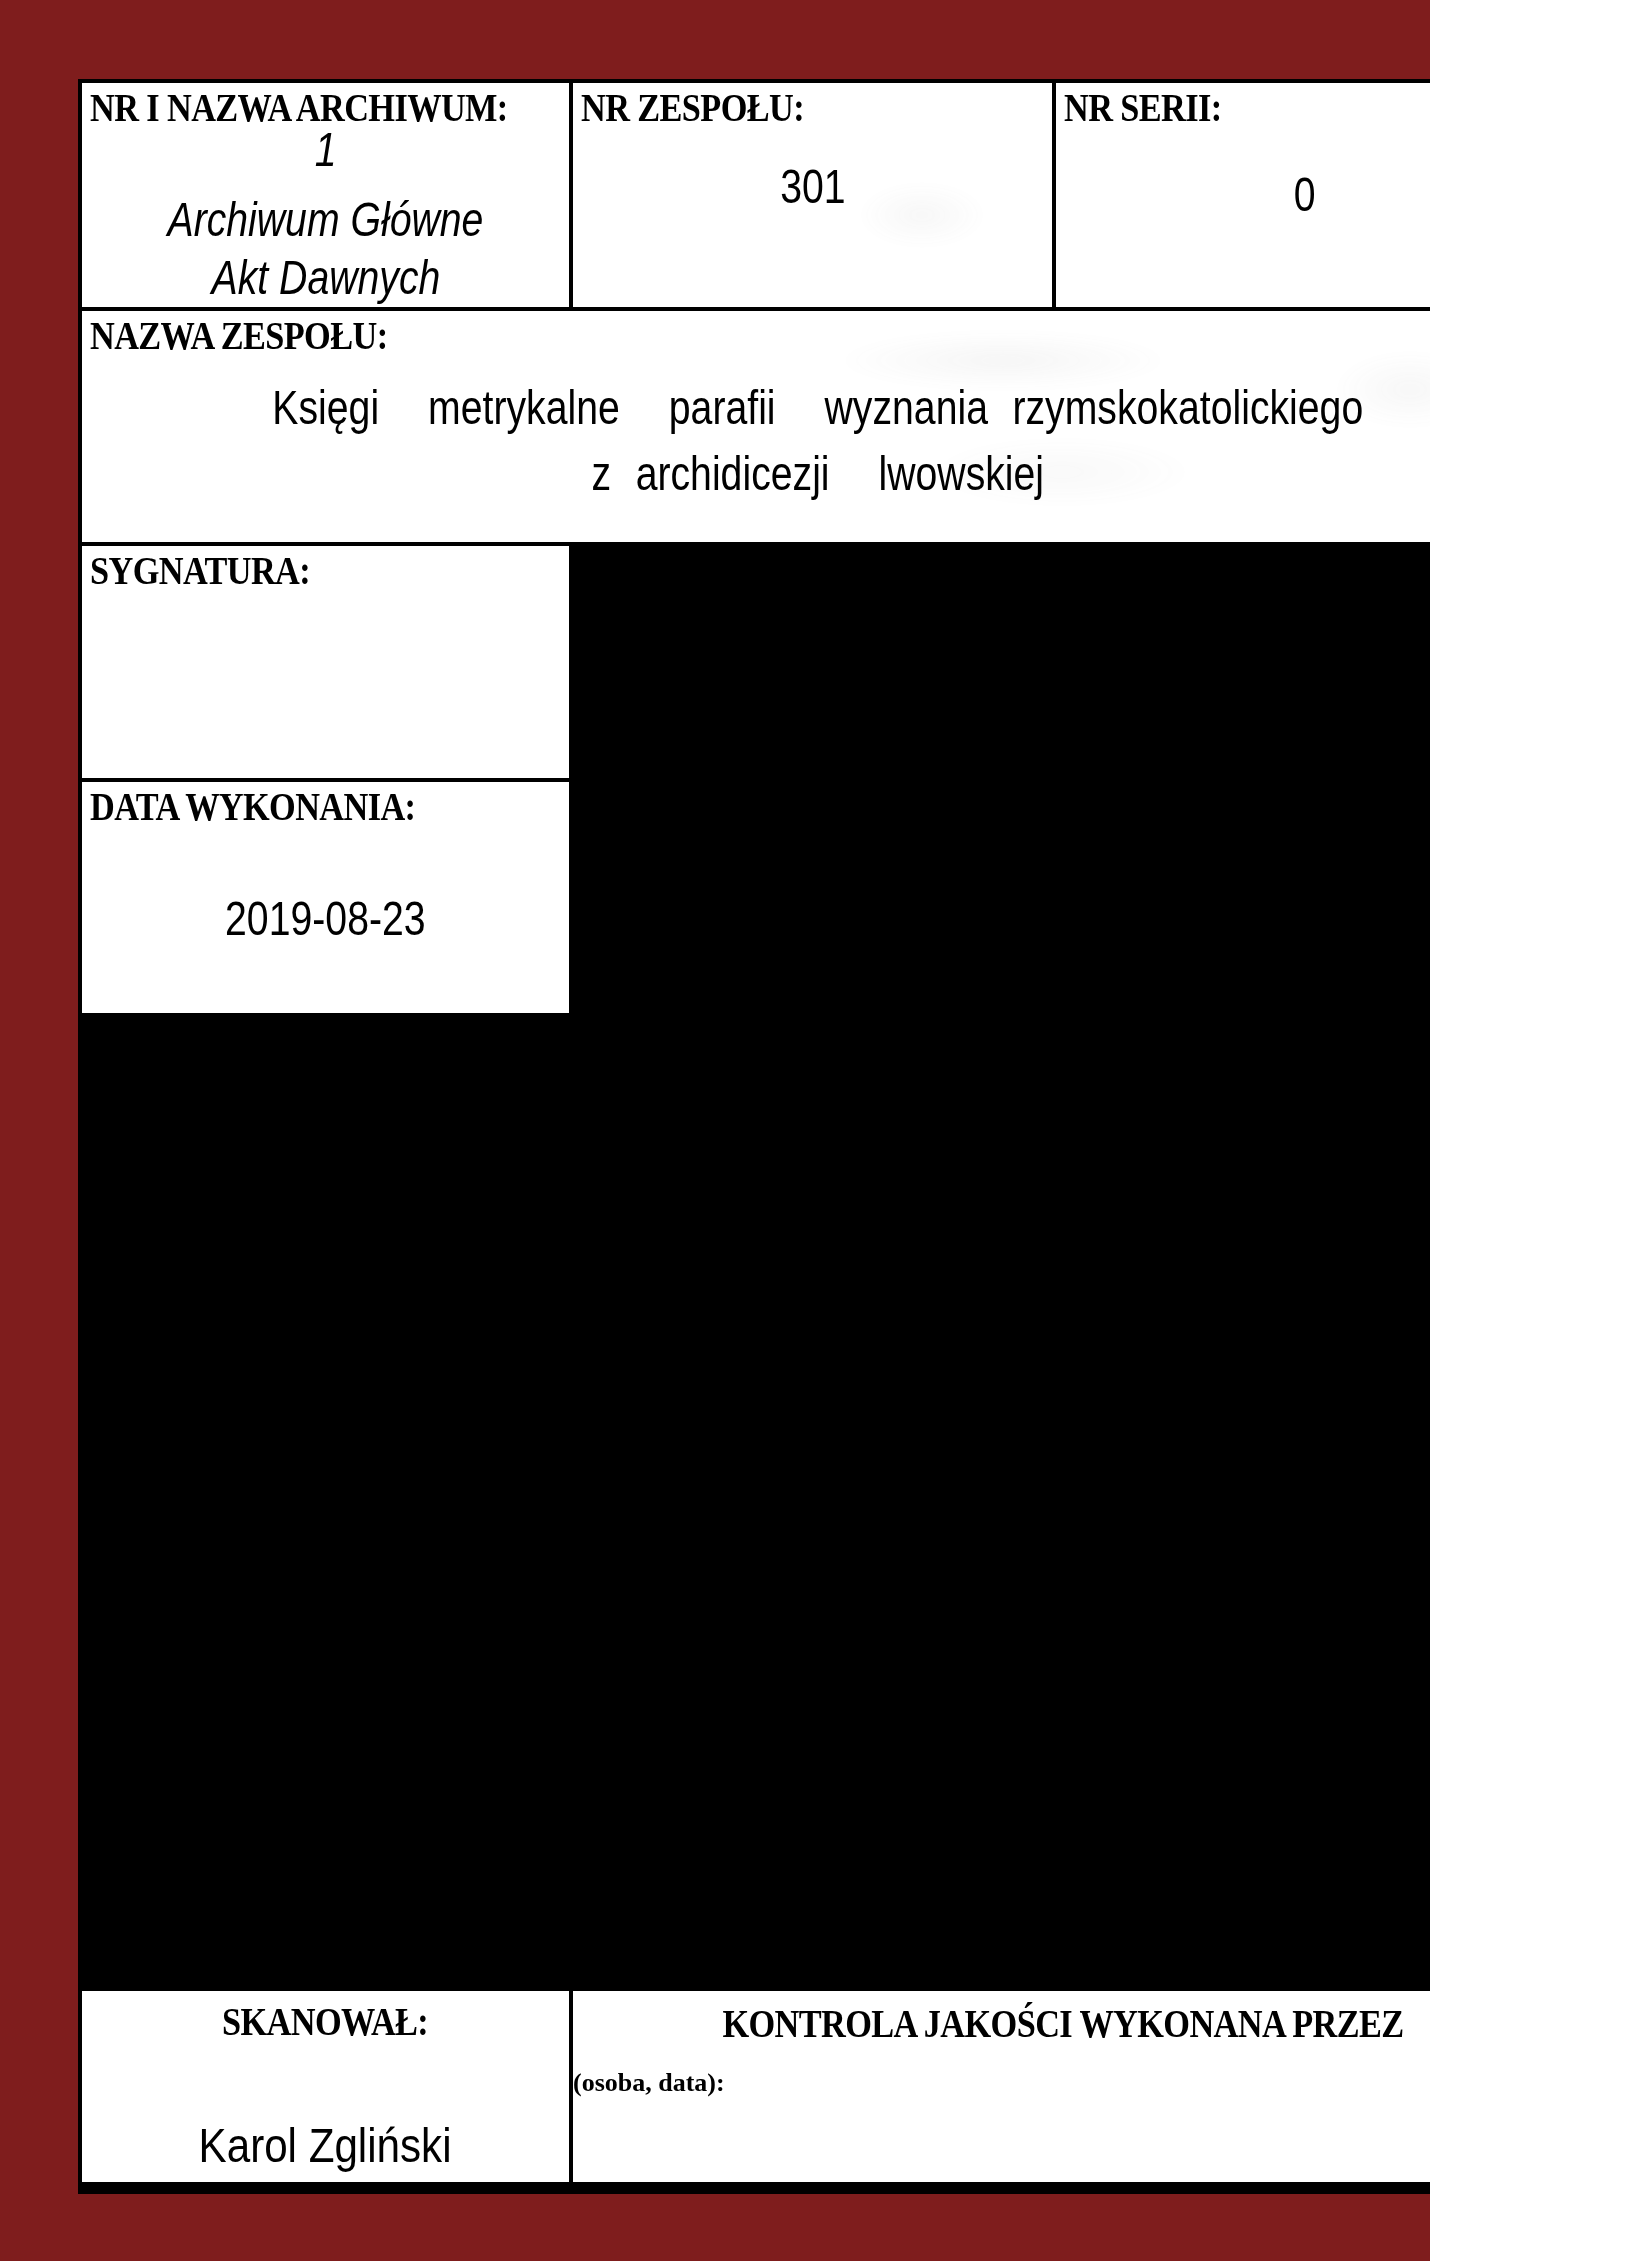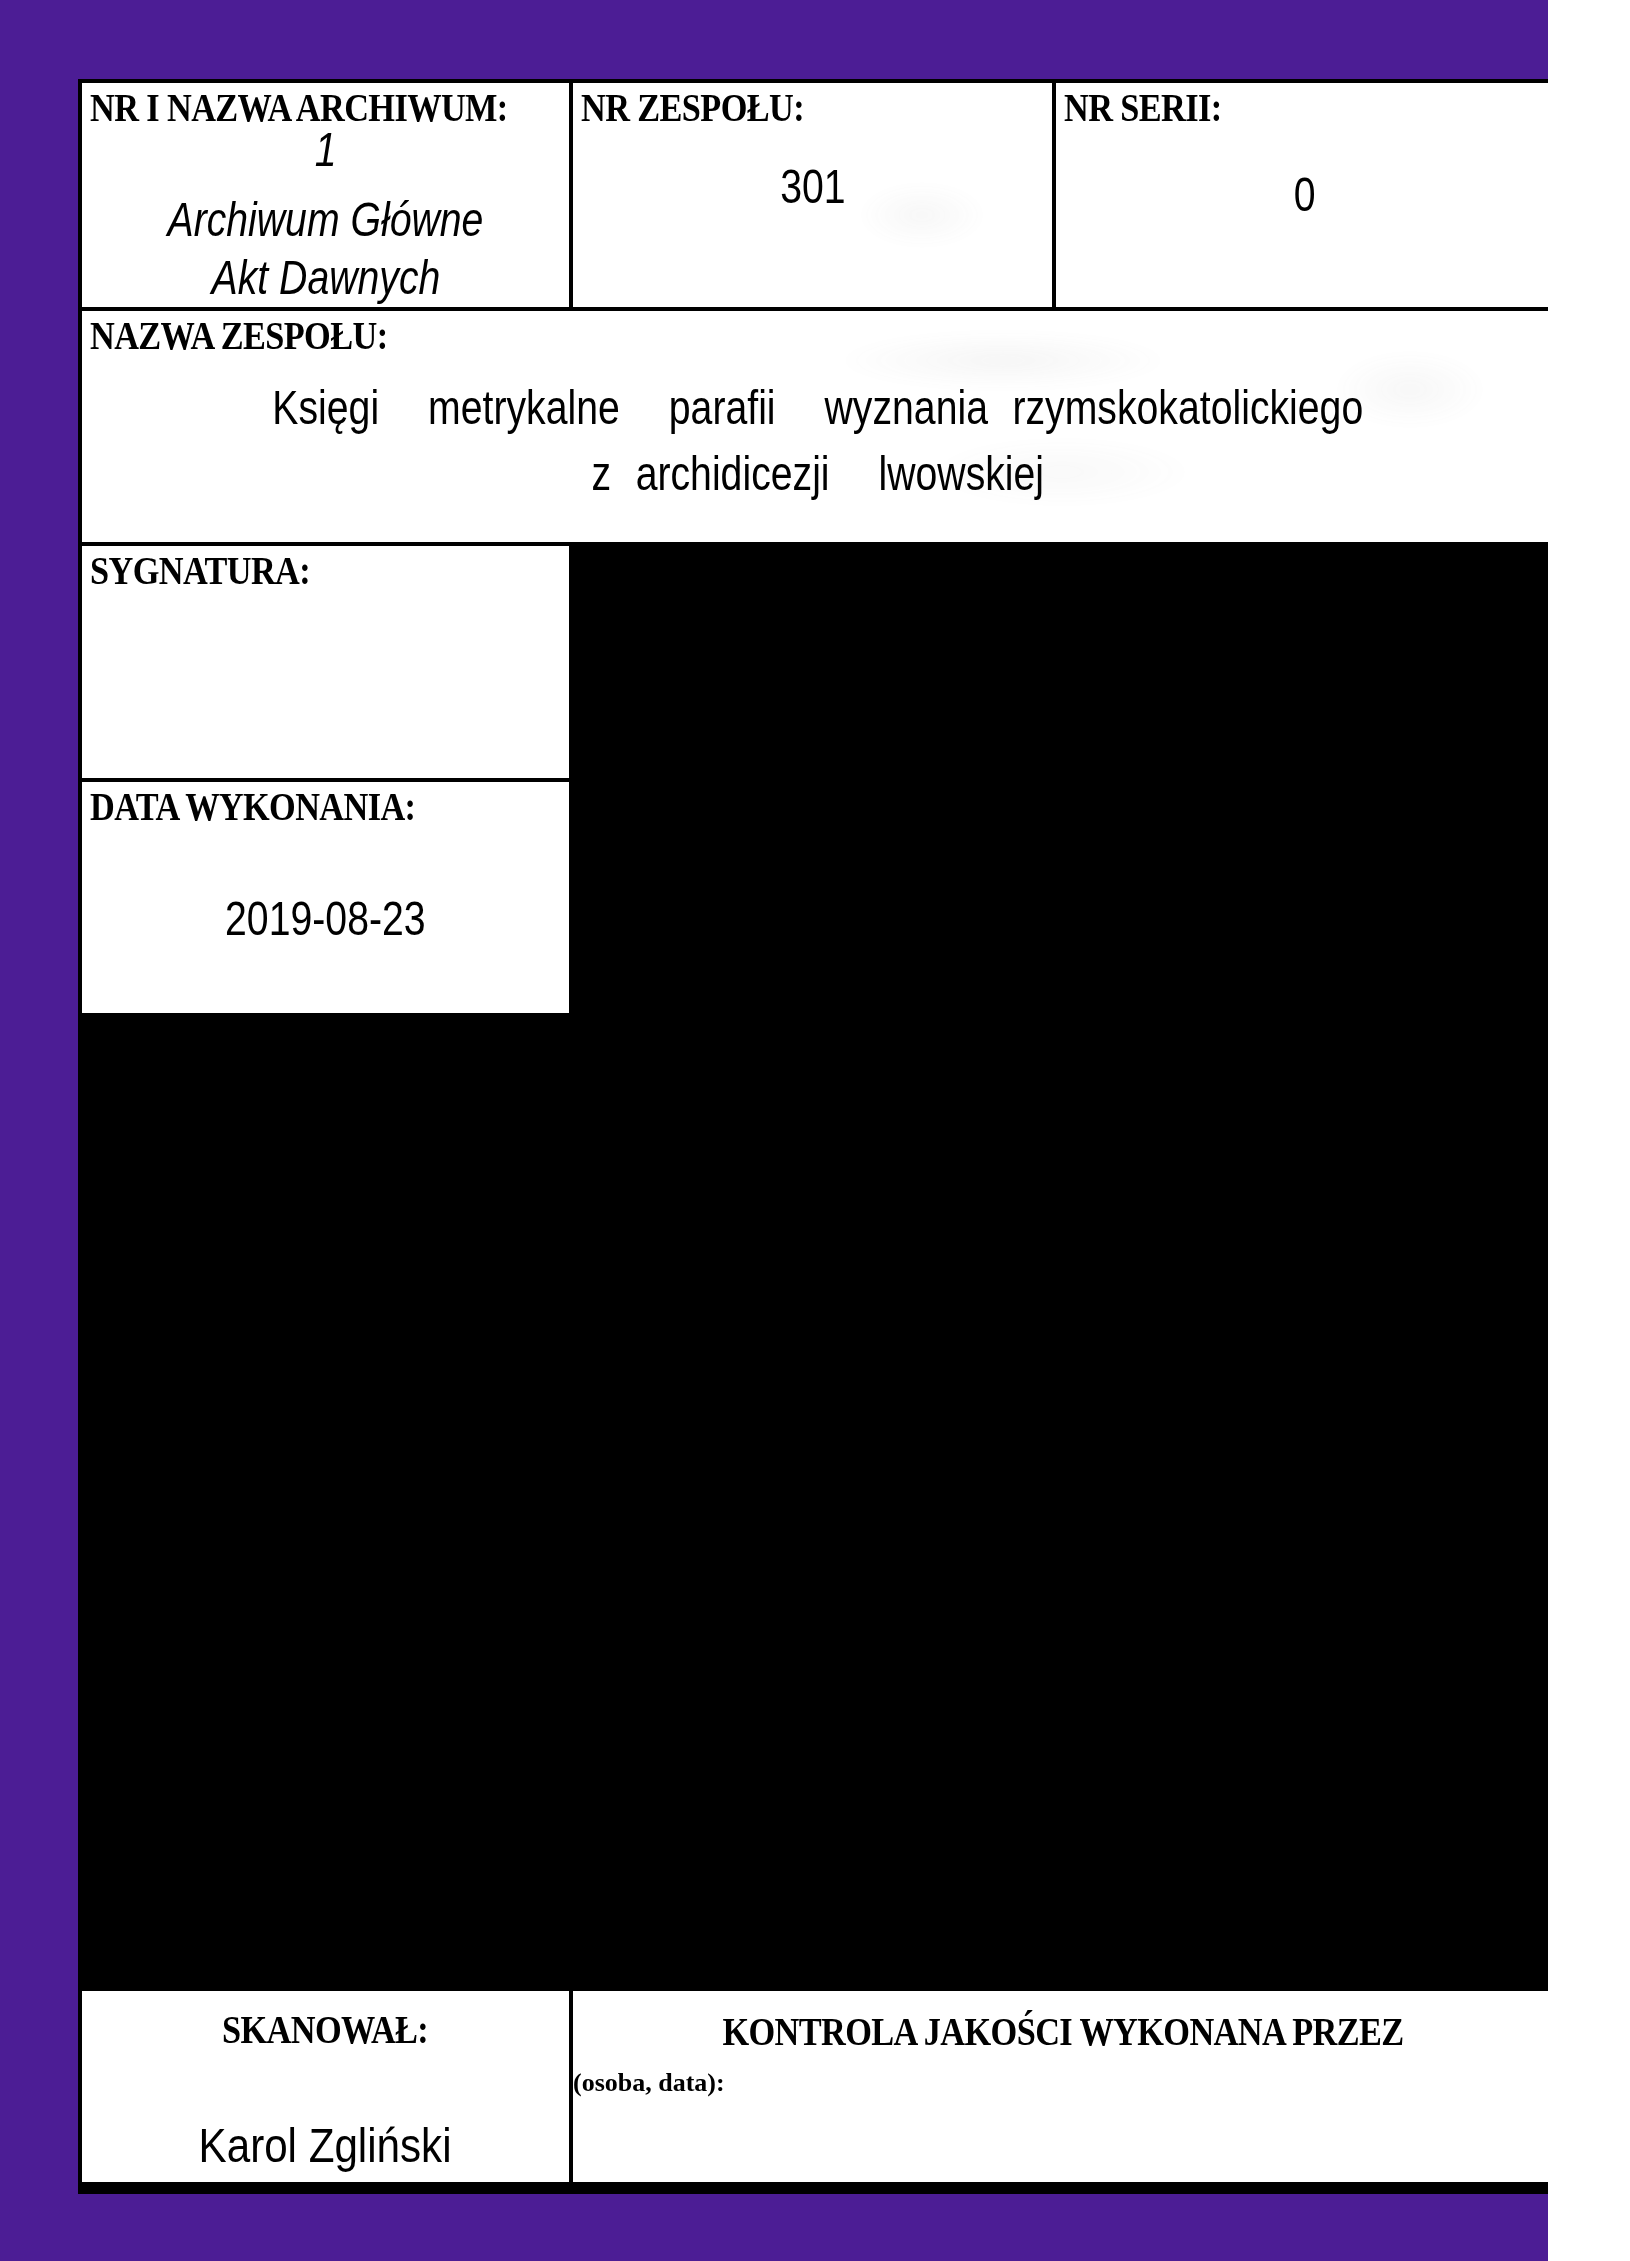--- a/index.html
+++ b/index.html
@@ -1,19 +1,19 @@
 <!DOCTYPE html>
 <html style="font-size:10.5px"><head>
 <meta charset="utf-8">
 <style>
   html,body{margin:0;padding:0;background:#ffffff;}
   .page{
     position:relative;
-    width:1548px;height:2261px;
-    background:#4c1d95;
+    width:1430px;height:2261px;
+    background:#7f1d1d;
     font-family:"Liberation Sans",sans-serif;
     color:#000;
     overflow:hidden;
   }
   .sheet{
     position:absolute;left:78px;top:79px;
     display:grid;
     grid-template-columns:487px 479px 497px;
     grid-template-rows:224px 231px 232px 231px 970px 191px;
     gap:4px;
@@ -40,21 +40,20 @@
     font-family:"Liberation Serif",serif;
     font-weight:bold;font-size:39px;line-height:1.05;
     white-space:pre;
   }
   .lx{display:inline-block;transform:scaleX(0.88);transform-origin:left top;letter-spacing:-0.7px;}
   .label-c{
     position:absolute;left:0;right:0;text-align:center;
     font-family:"Liberation Serif",serif;
     font-weight:bold;font-size:39px;line-height:1.05;
     white-space:pre;
-    margin-top:8px;
   }
   .label-sub{
     position:absolute;left:0;right:0;text-align:left;
     font-family:"Liberation Serif",serif;
     font-weight:bold;font-size:26px;line-height:1.05;
     white-space:pre;
   }
   .value{
     position:absolute;left:0;right:0;text-align:center;
     font-size:49px;line-height:1;white-space:pre;

